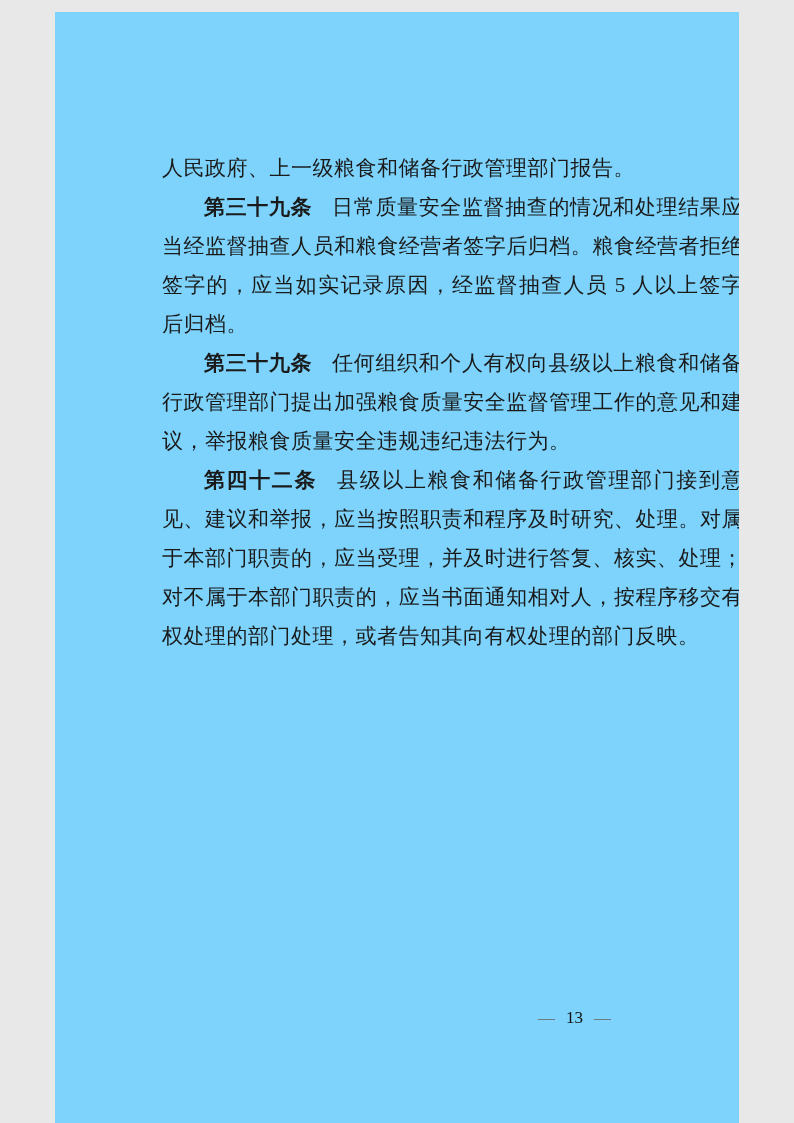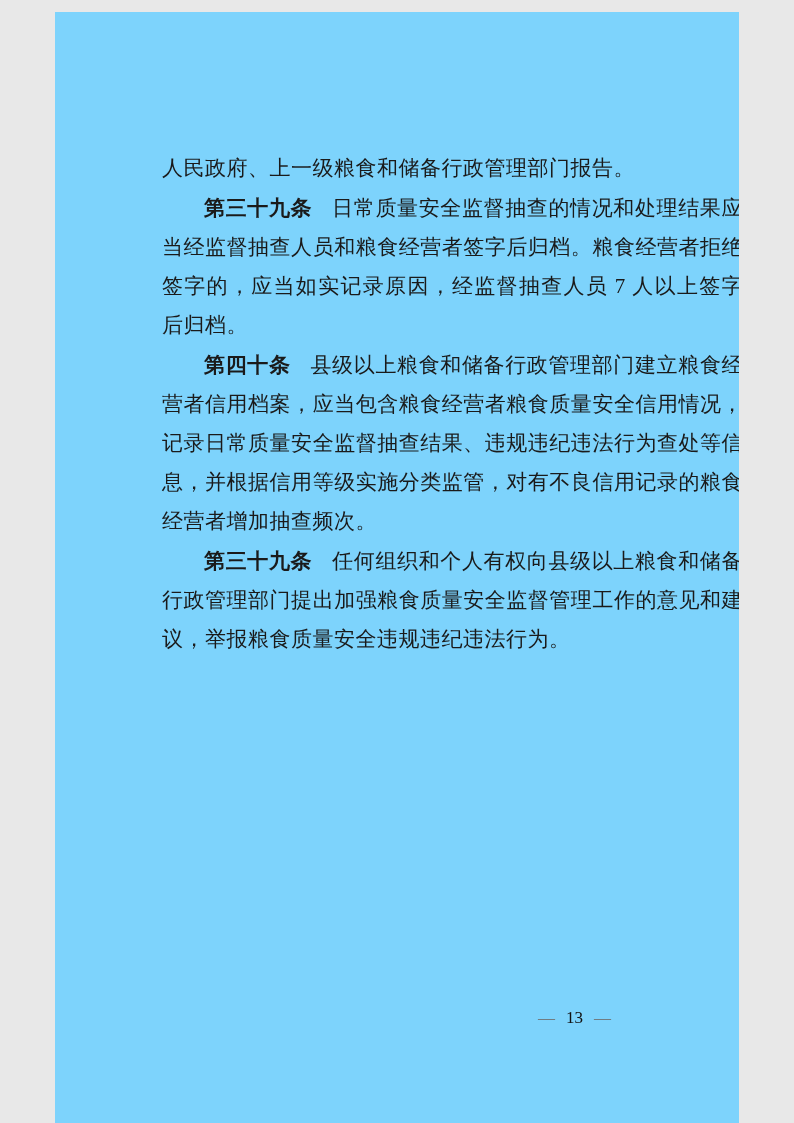--- a/index.html
+++ b/index.html
@@ -29,21 +29,21 @@
     line-height: 39px;
     text-align: justify;
     letter-spacing: 0.5px;
     word-break: break-all;
   }
   .para.indent {
     text-indent: 2em;
   }
   .article-heading {
     font-weight: 700;
-    font-family: Liberation Sans, sans-serif;
+    font-family: Liberation Serif, serif;
     margin-right: 0.95em;
     letter-spacing: 0.5px;
   }
   .footer {
     position: absolute;
     top: 992px;
     right: 121px;
     font-size: 17px;
     line-height: 28px;
     letter-spacing: 0;
@@ -59,25 +59,25 @@
   }
 </style>
 </head>
 <body>
 
 <div class="page">
   <div class="content">
 
     <p class="para"><span>人民政府、上一级粮食和储备行政管理部门报告。</span></p>
 
-    <p class="para indent"><span class="article-heading">第三十九条</span><span>日常质量安全监督抽查的情况和处理结果应当经监督抽查人员和粮食经营者签字后归档。粮食经营者拒绝签字的，应当如实记录原因，经监督抽查人员 7 人以上签字后归档。</span></p>
+    <p class="para indent"><span class="article-heading">第三十九条</span><span>日常质量安全监督抽查的情况和处理结果应当经监督抽查人员和粮食经营者签字后归档。粮食经营者拒绝签字的，应当如实记录原因，经监督抽查人员 5 人以上签字后归档。</span></p>
 
-    <p class="para indent"><span class="article-heading">第四十条</span><span>县级以上粮食和储备行政管理部门建立粮食经营者信用档案，应当包含粮食经营者粮食质量安全信用情况，记录日常质量安全监督抽查结果、违规违纪违法行为查处等信息，并根据信用等级实施分类监管，对有不良信用记录的粮食经营者增加抽查频次。</span></p>
 
     <p class="para indent"><span class="article-heading">第三十九条</span><span>任何组织和个人有权向县级以上粮食和储备行政管理部门提出加强粮食质量安全监督管理工作的意见和建议，举报粮食质量安全违规违纪违法行为。</span></p>
 
+    <p class="para indent"><span class="article-heading">第四十二条</span><span>县级以上粮食和储备行政管理部门接到意见、建议和举报，应当按照职责和程序及时研究、处理。对属于本部门职责的，应当受理，并及时进行答复、核实、处理；对不属于本部门职责的，应当书面通知相对人，按程序移交有权处理的部门处理，或者告知其向有权处理的部门反映。</span></p>
 
 
 
   </div>
 
   <div class="footer"><span class="dash">—</span><span class="num">13</span><span class="dash">—</span></div>
 </div>
 
 </body></html>

